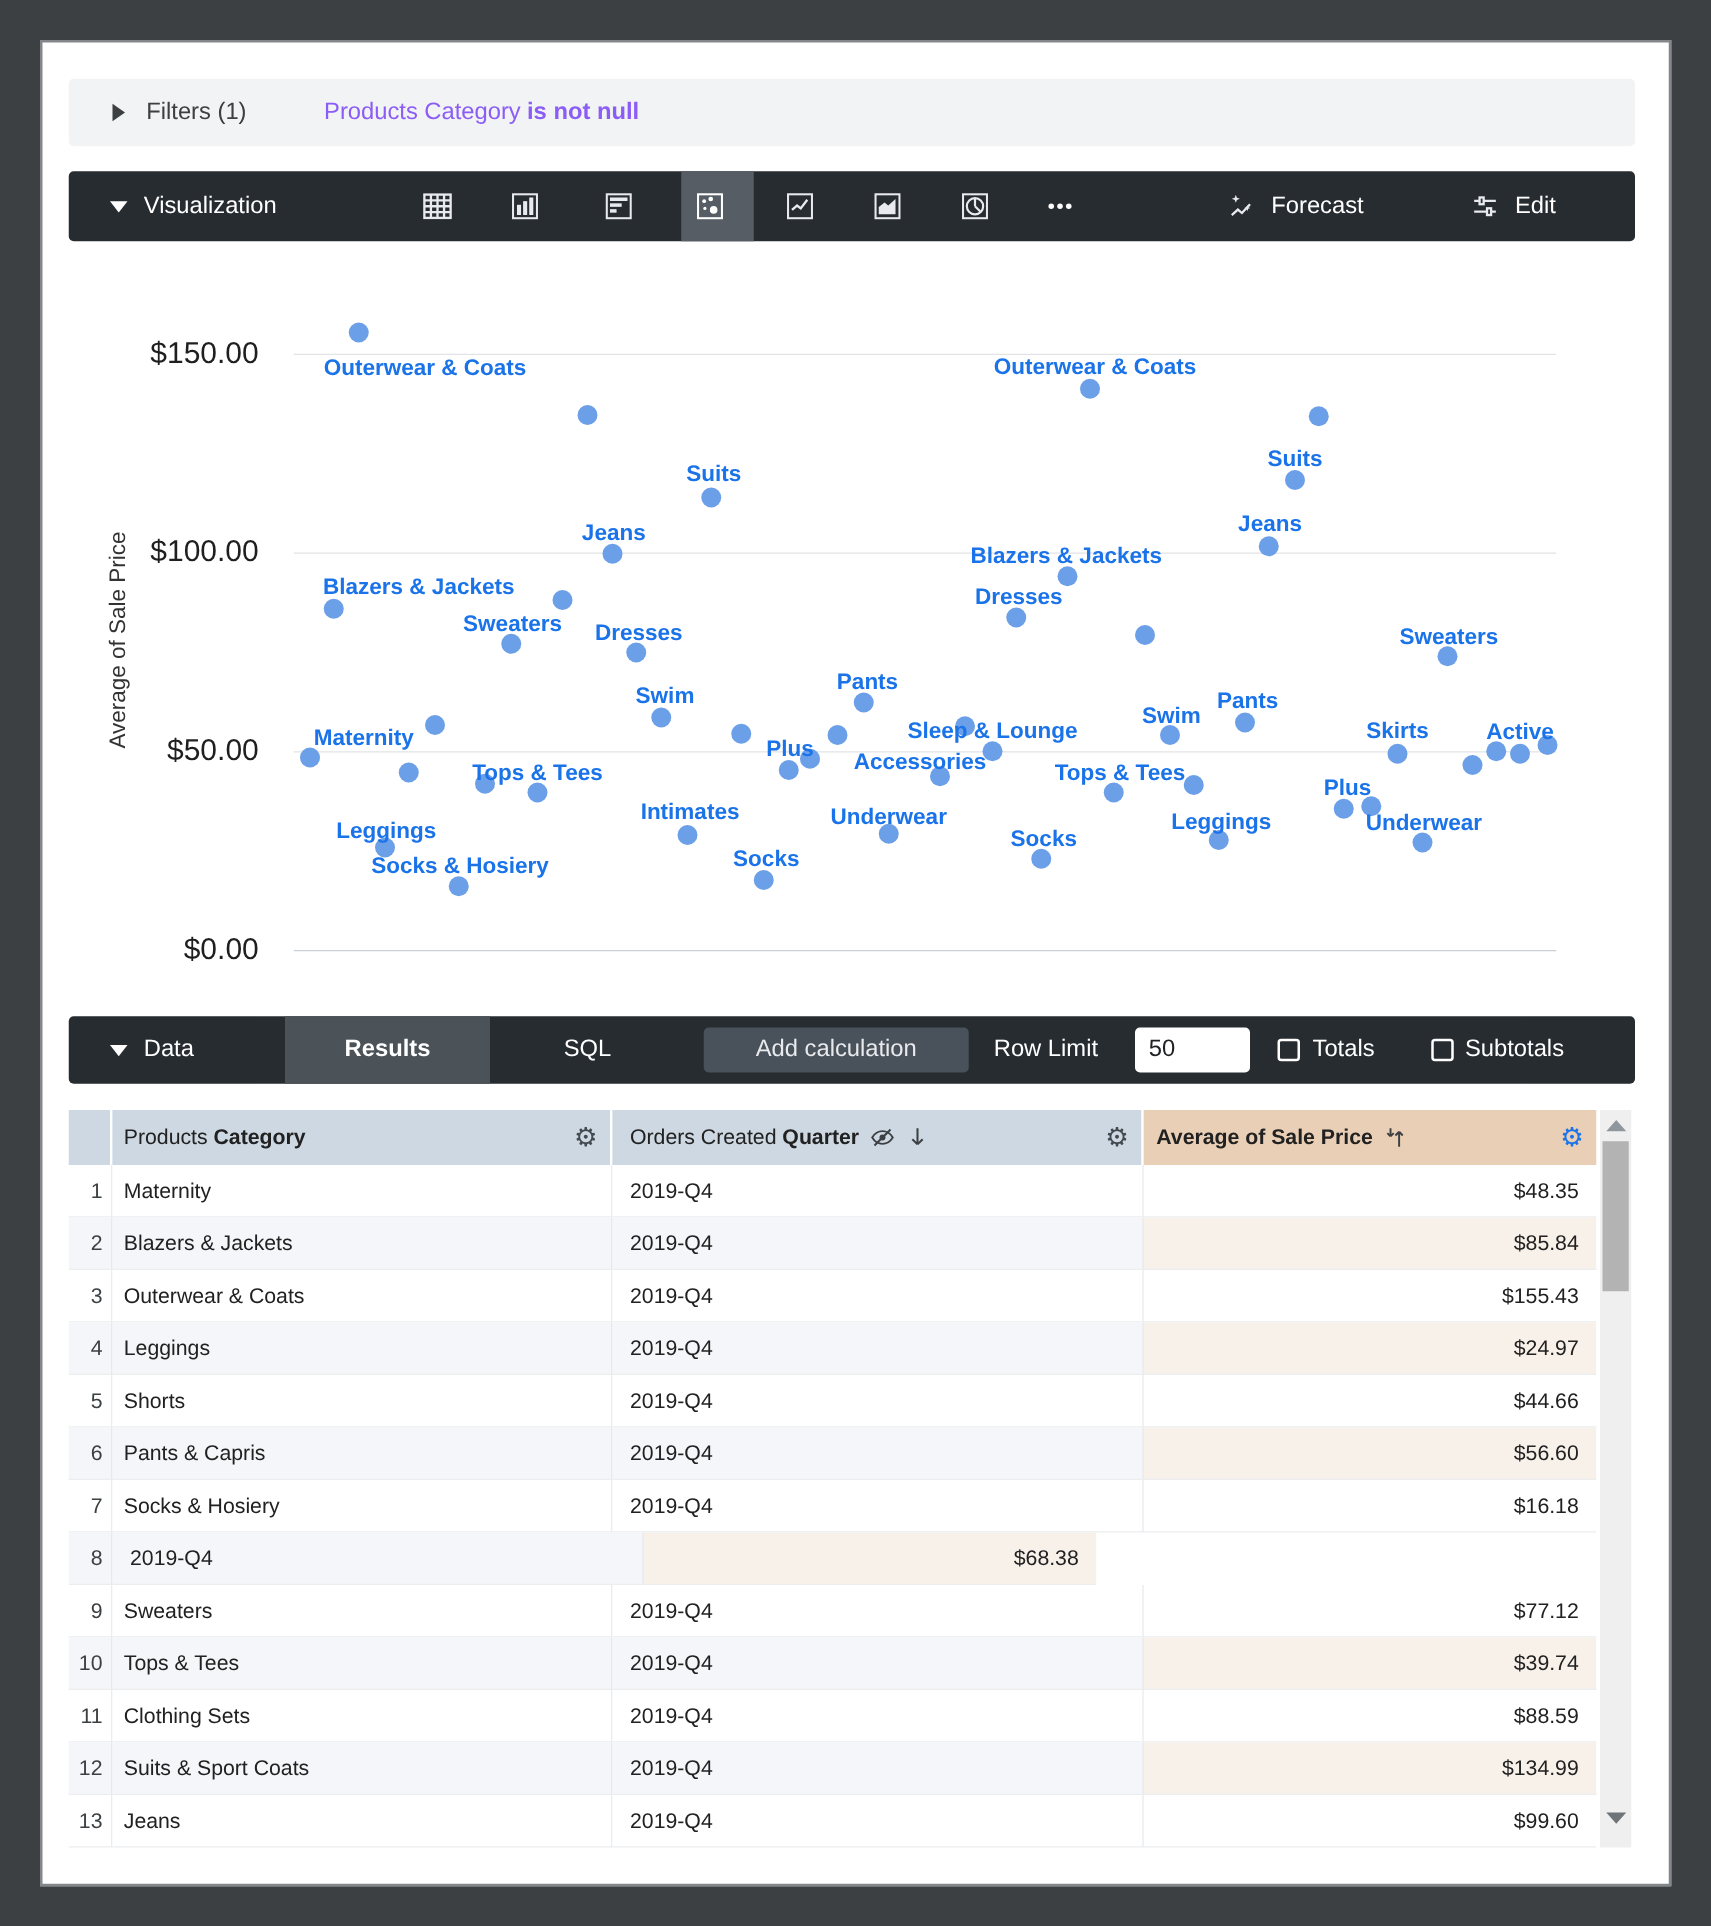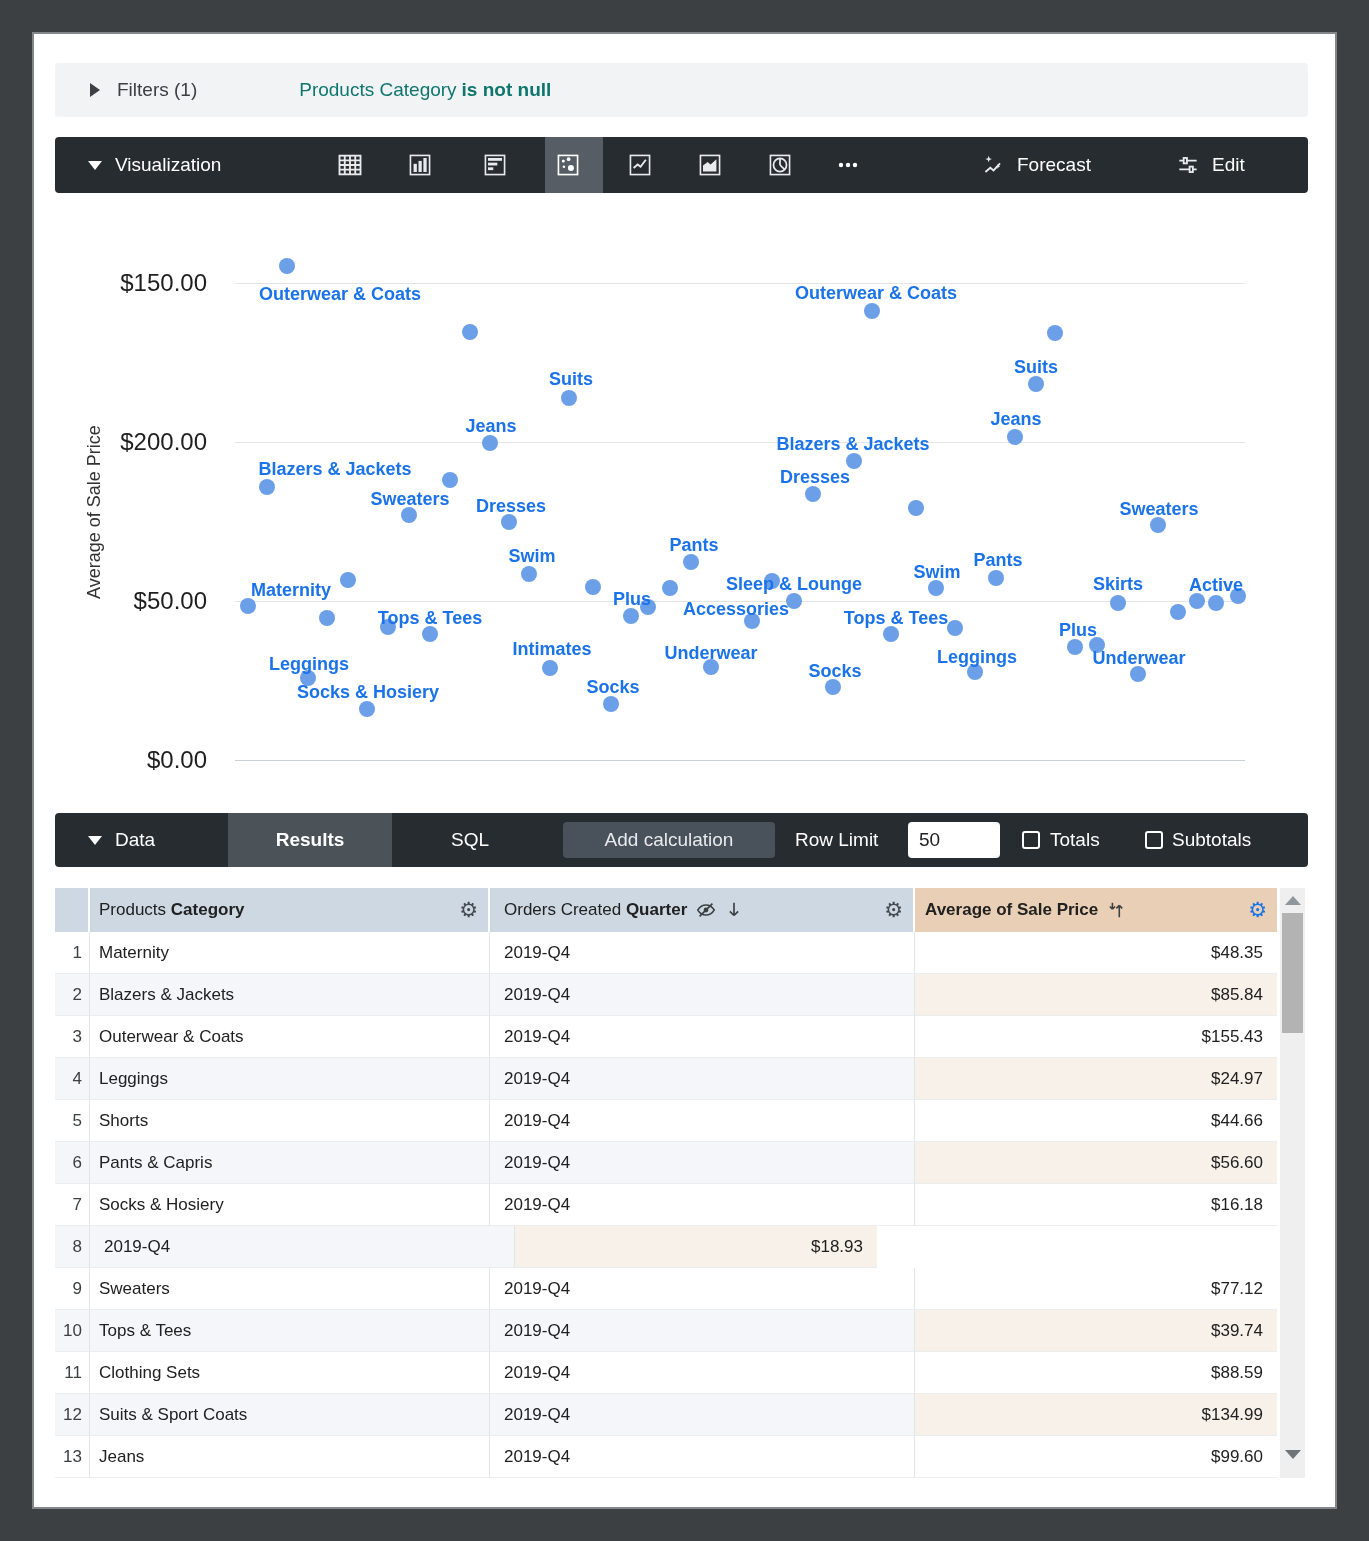--- a/index.html
+++ b/index.html
@@ -6,21 +6,21 @@
   body{width:1369px;height:1541px;background:#3c4043;position:relative;
        font-family:"Liberation Sans","DejaVu Sans",sans-serif;-webkit-font-smoothing:antialiased;}
   .window{position:absolute;left:32px;top:32px;width:1301px;height:1473px;background:#ffffff;
           border:2px solid #83878c;overflow:hidden;}
   
   .filters-bar{position:absolute;left:21px;top:29px;width:1253px;height:54px;background:#f1f3f4;
                border-radius:4px;display:flex;align-items:center;color:#3c4043;font-size:19px;}
   .tri-right{width:0;height:0;border-top:7px solid transparent;border-bottom:7px solid transparent;
              border-left:10px solid #3c4043;margin-left:35px;}
   .filters-label{margin-left:17px;font-weight:500;}
-  .filter-pill{margin-left:102px;color:#0f766e;}
+  .filter-pill{margin-left:62px;color:#8b5cf6;}
   .filter-pill b{margin-left:5px;}
   
   .dark-bar{position:absolute;left:21px;width:1253px;height:56px;background:#272c31;border-radius:4px;
             color:#fff;font-size:19px;}
   .viz-bar{top:103px;}
   .data-bar{top:779px;height:54px;}
   .tri-down-w{width:0;height:0;border-left:7px solid transparent;border-right:7px solid transparent;
               border-top:9px solid #ffffff;position:absolute;left:33px;top:24px;}
   .bar-title{position:absolute;left:60px;top:0;height:100%;display:flex;align-items:center;}
   .icon-btn{position:absolute;top:12px;width:32px;height:32px;display:flex;align-items:center;justify-content:center;}
@@ -174,21 +174,21 @@
       </svg>
       <span>Edit</span>
     </span>
   </div>
 
   <div class="chart">
     <div class="y-title">Average of Sale Price</div>
   <div class="gridline" style="left: 180px; width: 1010px; top: 73px;"></div>
       <div class="ytick" style="top: 62px;">$150.00</div>
       <div class="gridline" style="left: 180px; width: 1010px; top: 232px;"></div>
-      <div class="ytick" style="top: 221px;">$200.00</div>
+      <div class="ytick" style="top: 221px;">$100.00</div>
       <div class="gridline" style="left: 180px; width: 1010px; top: 391px;"></div>
       <div class="ytick" style="top: 380px;">$50.00</div>
       <div class="gridline zero" style="left: 180px; width: 1010px; top: 550px;"></div>
       <div class="ytick" style="top: 539px;">$0.00</div>
       <div class="dot" style="left: 224.015px; top: 47.7326px;"></div>
       <div class="dot" style="left: 506.007px; top: 179.798px;"></div>
       <div class="dot" style="left: 427.025px; top: 225.272px;"></div>
       <div class="dot" style="left: 204.017px; top: 269.029px;"></div>
       <div class="dot" style="left: 346.023px; top: 296.758px;"></div>
       <div class="dot" style="left: 446.013px; top: 304.454px;"></div>
@@ -355,21 +355,21 @@
         </div>
         <div class="tr">
           <div class="td num">7</div>
           <div class="td cat">Socks &amp; Hosiery</div>
           <div class="td qtr">2019-Q4</div>
           <div class="td price">$16.18</div>
         </div>
         <div class="tr even">
           <div class="td num">8</div>
           <div class="td qtr">2019-Q4</div>
-          <div class="td price">$18.93</div>
+          <div class="td price">$68.38</div>
         </div>
         <div class="tr">
           <div class="td num">9</div>
           <div class="td cat">Sweaters</div>
           <div class="td qtr">2019-Q4</div>
           <div class="td price">$77.12</div>
         </div>
         <div class="tr even">
           <div class="td num">10</div>
           <div class="td cat">Tops &amp; Tees</div>

